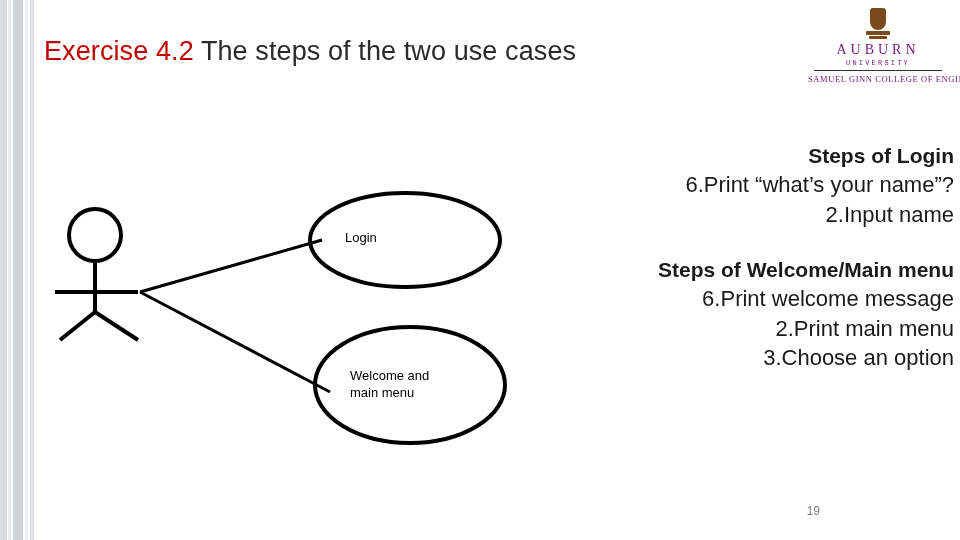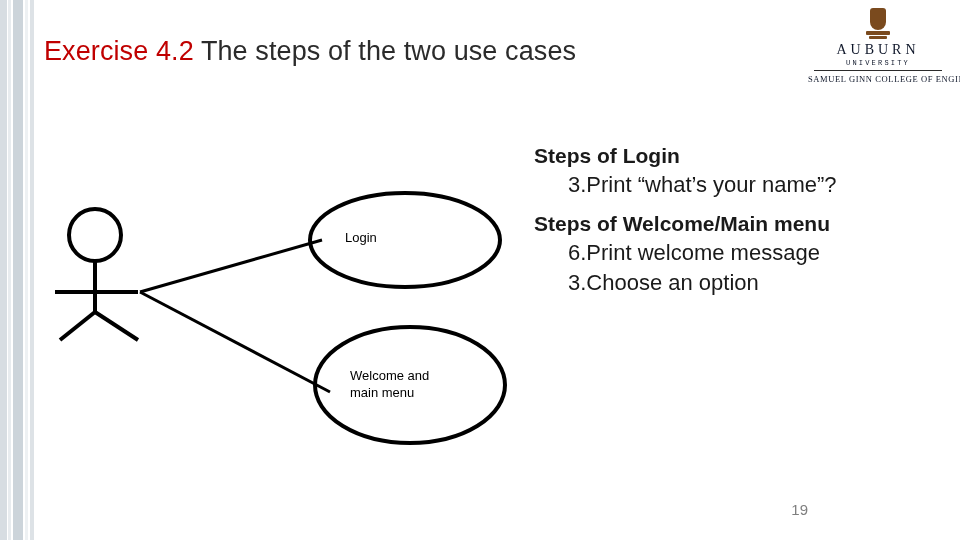--- a/index.html
+++ b/index.html
@@ -55,21 +55,21 @@
   }
 
   
   .logo {
     position: absolute;
     right: 12px;
     top: 6px;
     width: 140px;
     height: 84px;
     text-align: center;
-    color: #0f172a;
+    color: #701a75;
   }
   .logo .mark {
     margin: 0 auto;
     width: 26px;
     height: 34px;
     position: relative;
   }
   .logo .mark .shield {
     position: absolute;
     left: 5px; top: 2px;
@@ -134,40 +134,41 @@
     line-height: 1.3;
   }
 
   
   .notes {
     position: absolute;
     left: 534px;
     top: 142px;
     width: 420px;
     color: #1a1a1a;
+    text-align: right;
   }
   .notes .heading {
     font-size: 21px;
     font-weight: bold;
     line-height: 1.35;
   }
   .notes .step {
     font-size: 22px;
     line-height: 1.35;
     padding-left: 34px;
   }
   .notes .group2 {
-    margin-top: 10px;
+    margin-top: 26px;
   }
 
   .page-number {
     position: absolute;
-    right: 152px;
+    right: 140px;
     bottom: 22px;
-    font-size: 15px;
+    font-size: 12px;
     color: #7f7f7f;
   }
 </style>
 </head>
 <body>
 
 <div class="slide">
 
   <div class="left-band">
     <div class="stripe s1"></div>
@@ -213,24 +214,26 @@
     <div class="uc-label" style="left:305px; top:50px; width:120px;">Login</div>
     <div class="uc-label" style="left:310px; top:188px; width:120px;">
       <div>Welcome and</div>
       <div>main menu</div>
     </div>
   </div>
 
   <div class="notes">
     <div class="group1">
       <div class="heading">Steps of Login</div>
-      <div class="step">3.Print “what’s your name”?</div>
+      <div class="step">6.Print “what’s your name”?</div>
+      <div class="step">2.Input name</div>
     </div>
     <div class="group2">
       <div class="heading">Steps of Welcome/Main menu</div>
       <div class="step">6.Print welcome message</div>
+      <div class="step">2.Print main menu</div>
       <div class="step">3.Choose an option</div>
     </div>
   </div>
 
   <div class="page-number">19</div>
 
 </div>
 
 </body></html>

